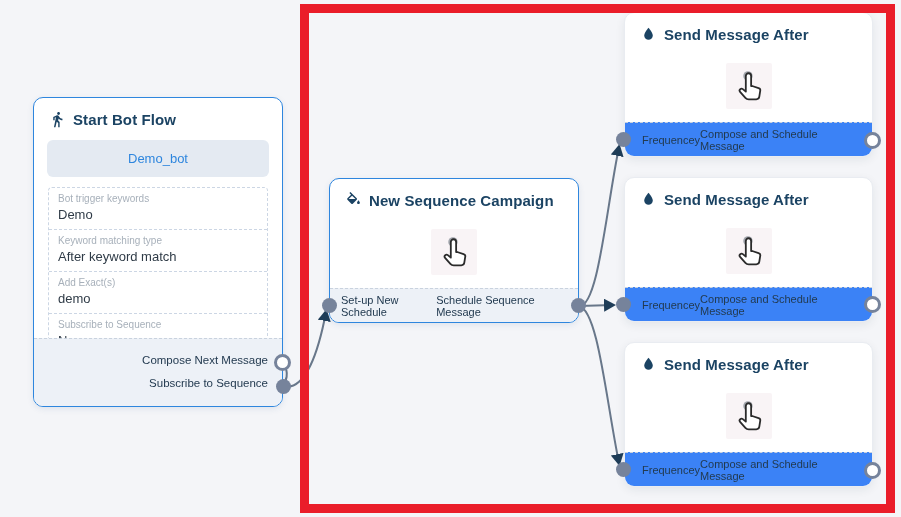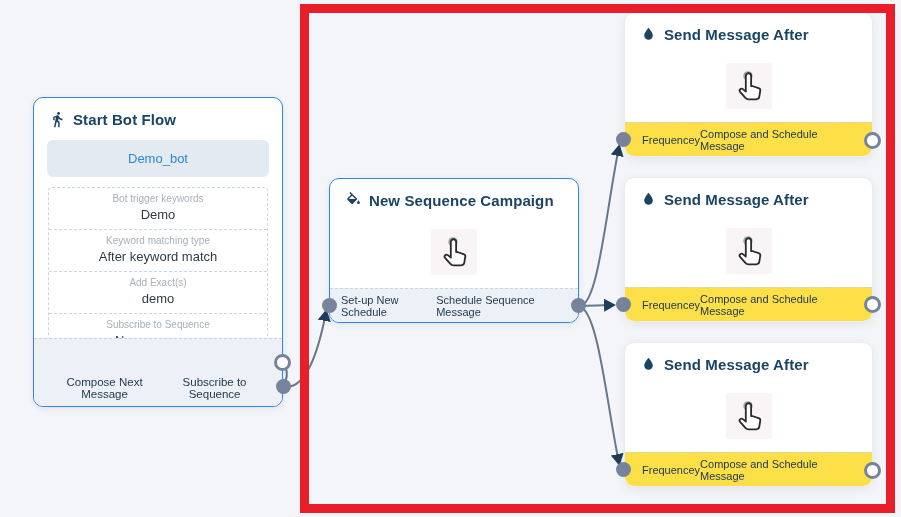--- a/index.html
+++ b/index.html
@@ -15,48 +15,48 @@
   .node{position:absolute;background:#fff;border-radius:10px;z-index:2;box-sizing:border-box;
         display:flex;flex-direction:column;}
   .node.blue{border:1.6px solid #2e86de;box-shadow:0 2px 6px rgba(40,80,140,.10);}
   .node.plain{border:1px solid #e9ecf1;box-shadow:0 3px 10px rgba(30,45,70,.08);}
 
   .node-header{display:flex;align-items:center;gap:7px;padding:13px 15px 6px;}
   .node-title{font-size:15px;font-weight:bold;color:#1b4363;letter-spacing:.1px;}
   .hdr-icon{display:inline-flex;width:17px;height:17px;flex:0 0 auto;}
 
   
-  #start-node{left:33px;top:97px;width:250px;height:310px;text-align:center;}
+  #start-node{left:33px;top:97px;width:250px;height:310px;}
   .bot-button{margin:6px 13px 2px;height:37px;border-radius:6px;background:#e4eaf2;
     color:#2e86de;font-size:13px;display:flex;align-items:center;justify-content:center;cursor:pointer;}
   .fields{margin:8px 14px 0;border:1px dashed #ccd6e4;border-radius:4px;background:#fff;}
   .field{padding:4px 9px 6px;border-bottom:1px dashed #ccd6e4;}
   .field:last-child{border-bottom:none;}
   .f-label{font-size:10px;color:#a7b0ba;line-height:14px;}
   .f-value{font-size:13px;color:#2f3b47;line-height:17px;}
   .start-footer{position:absolute;left:0;right:0;bottom:0;height:68px;background:#edf1f7;
     border-top:1px dashed #c9d2de;border-radius:0 0 9px 9px;
-    display:flex;justify-content:space-evenly;align-items:flex-end;
+    display:flex;flex-direction:column;justify-content:space-evenly;align-items:flex-end;
     padding:4px 14px 6px;box-sizing:border-box;}
   .out-row{font-size:11.5px;color:#233a50;}
 
   
   #campaign-node{left:329px;top:178px;width:250px;height:145px;}
   .sma-node{width:249px;height:145px;}
   #sma-1{left:624px;top:12px;}
   #sma-2{left:624px;top:177px;}
   #sma-3{left:624px;top:342px;}
   .node-body{flex:1;display:flex;align-items:center;justify-content:center;}
   .cursor-box{width:46px;height:46px;background:#f9f4f6;border-radius:2px;
     display:flex;align-items:center;justify-content:center;cursor:pointer;}
   .node-footer{height:34px;border-top:1px dashed #c9d2de;border-radius:0 0 9px 9px;
     display:flex;align-items:center;justify-content:space-between;
     font-size:11px;color:#223a50;box-sizing:border-box;}
   .footer-gray{background:#edf1f7;padding:0 11px;}
-  .footer-white{background:#fde047;padding:0 19px 0 17px;}
+  .footer-white{background:#3b82f6;padding:0 19px 0 17px;}
 
   
   .port{position:absolute;border-radius:50%;z-index:5;box-sizing:content-box;}
   .port.filled{width:15px;height:15px;background:#76839b;}
   .port.hollow{width:11px;height:11px;background:#fff;border:3px solid #76839b;}
 
   
   .highlight-rect{position:absolute;left:300px;top:4px;width:595px;height:509px;
     border:9px solid #ea1d2a;box-sizing:border-box;z-index:20;pointer-events:none;}
 

